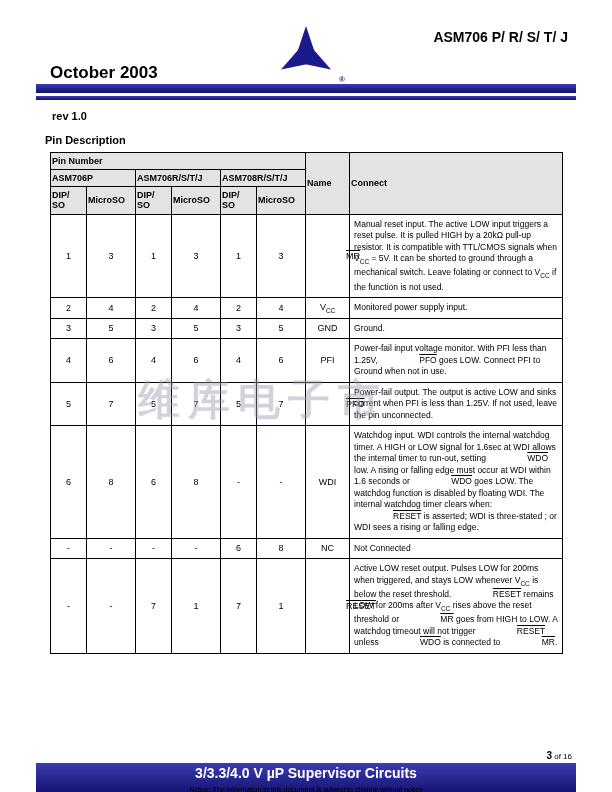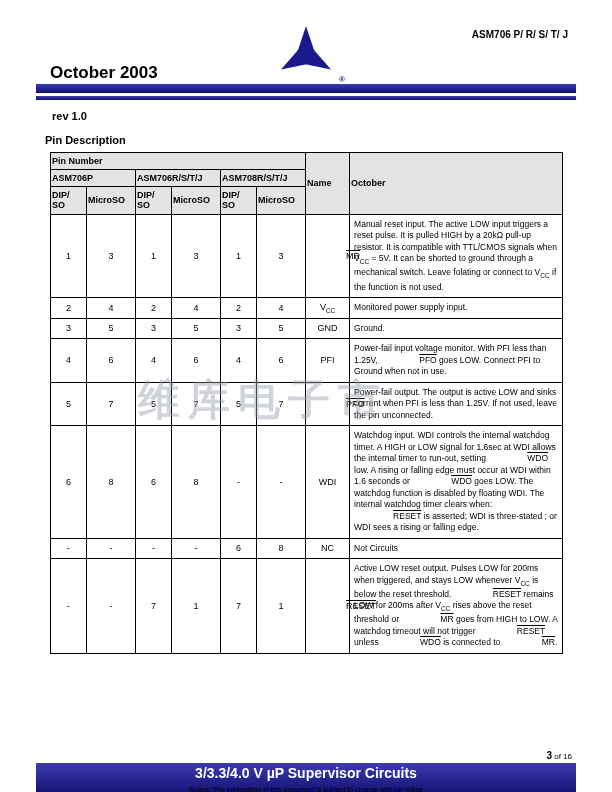--- a/index.html
+++ b/index.html
@@ -7,21 +7,21 @@
     position:relative;
     width:612px;height:792px;
     background:#ffffff;
     margin:0 auto;
     overflow:hidden;
     font-family:"Liberation Sans", sans-serif;
     color:#000;
   }
   
   .doc-date{position:absolute;left:50px;top:63px;font-size:17px;font-weight:bold;}
-  .part-titles{position:absolute;right:44px;top:28px;text-align:right;font-size:10px;font-weight:bold;line-height:1.3;margin-left:40px;}
+  .part-titles{position:absolute;right:44px;top:28px;text-align:right;font-size:14px;font-weight:bold;line-height:1.3;margin-left:40px;}
   .logo{position:absolute;left:50%;top:24px;transform:translateX(-50%);width:66px;height:66px;z-index:2;}
   .logo svg{display:block;width:66px;height:66px;}
   .logo .reg{position:absolute;right:-6px;bottom:6px;font-size:8px;color:#1a1a8c;font-weight:bold;}
   .rule{position:absolute;left:36px;right:36px;}
   .rule.thick{top:84px;height:9px;background:linear-gradient(to bottom,#3c3cb2,#10106e);}
   .rule.thin{top:96px;height:4px;background:linear-gradient(to bottom,#3c3cb2,#10106e);}
   .rev-label{position:absolute;left:37px;top:110px;font-size:11px;font-weight:bold;padding-left:15px;}
   .section-heading{position:absolute;left:45px;top:134px;font-size:11px;font-weight:bold;text-align:center;}
 
   
@@ -102,21 +102,21 @@
         <col style="width:49px">
       <col style="width:36px">
         <col style="width:49px">
       <col style="width:44px">
         <col style="width:213px">
     </colgroup>
     <thead>
       <tr>
         <th colspan="6">Pin Number</th>
         <th rowspan="3">Name</th>
-        <th rowspan="3">October</th>
+        <th rowspan="3">Connect</th>
       </tr>
       <tr>
         <th colspan="2">ASM706P</th>
         <th colspan="2">ASM706R/S/T/J</th>
         <th colspan="2">ASM708R/S/T/J</th>
       </tr>
       <tr>
         <th class="pkg">DIP/
 SO</th>
         <th class="pkg">MicroSO</th>
@@ -190,21 +190,21 @@
           <td class="pfunc">Watchdog input. WDI controls the internal watchdog timer. A HIGH or LOW signal for 1.6sec at WDI allows the internal timer to run-out, setting <span class="ov">WDO</span> low. A rising or falling edge must occur at WDI within 1.6 seconds or <span class="ov">WDO</span> goes LOW. The watchdog function is disabled by floating WDI. The internal watchdog timer clears when: <span class="ov">RESET</span> is asserted; WDI is three-stated ; or WDI sees a rising or falling edge.</td>
         </tr>
         <tr>
           <td class="pin">-</td>
           <td class="pin">-</td>
           <td class="pin">-</td>
           <td class="pin">-</td>
           <td class="pin">6</td>
           <td class="pin">8</td>
           <td class="pname">NC</td>
-          <td class="pfunc">Not Circuits</td>
+          <td class="pfunc">Not Connected</td>
         </tr>
         <tr>
           <td class="pin">-</td>
           <td class="pin">-</td>
           <td class="pin">7</td>
           <td class="pin">1</td>
           <td class="pin">7</td>
           <td class="pin">1</td>
           <td class="pname"><span class="ov">RESET</span></td>
           <td class="pfunc">Active LOW reset output. Pulses LOW for 200ms when triggered, and stays LOW whenever V<sub>CC</sub> is below the reset threshold. <span class="ov">RESET</span> remains LOW for 200ms after V<sub>CC</sub> rises above the reset threshold or <span class="ov">MR</span> goes from HIGH to LOW. A watchdog timeout will not trigger <span class="ov">RESET</span> unless <span class="ov">WDO</span> is connected to <span class="ov">MR</span>.</td>

